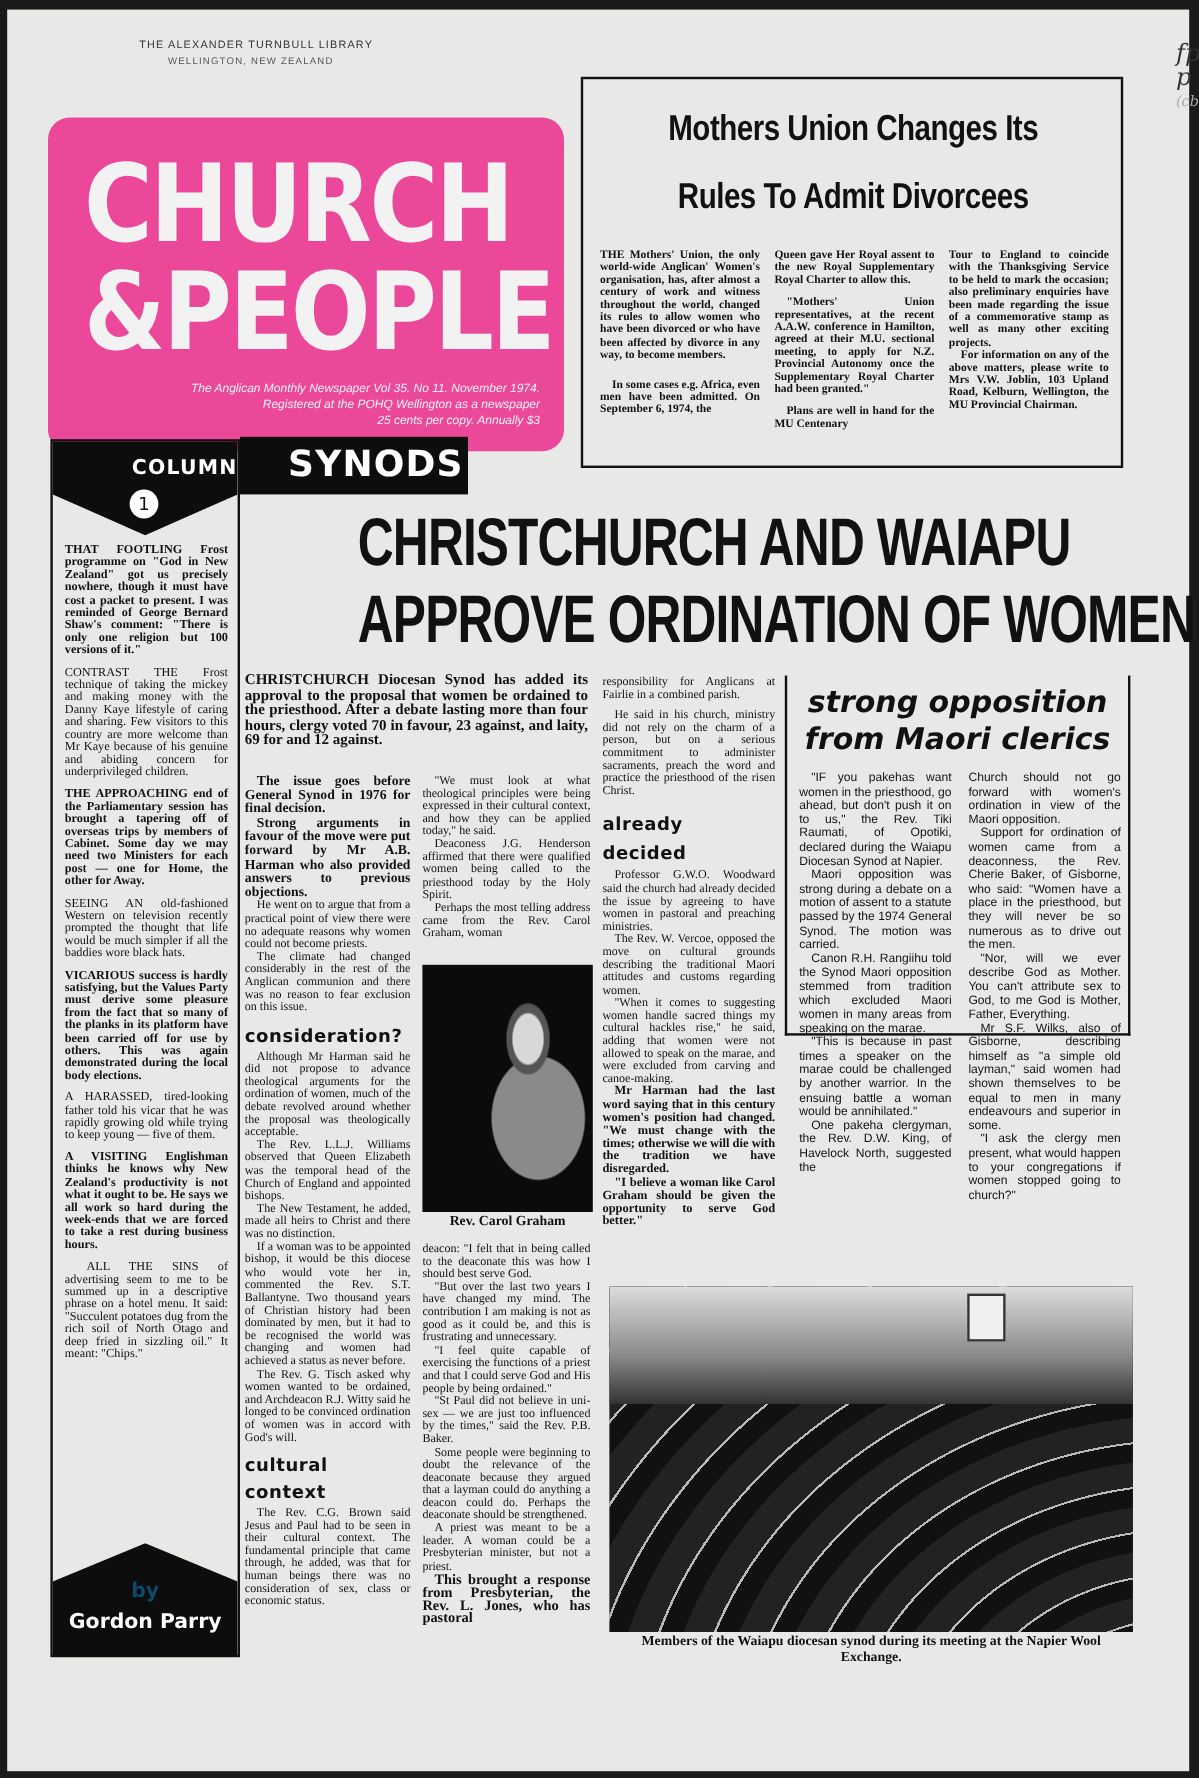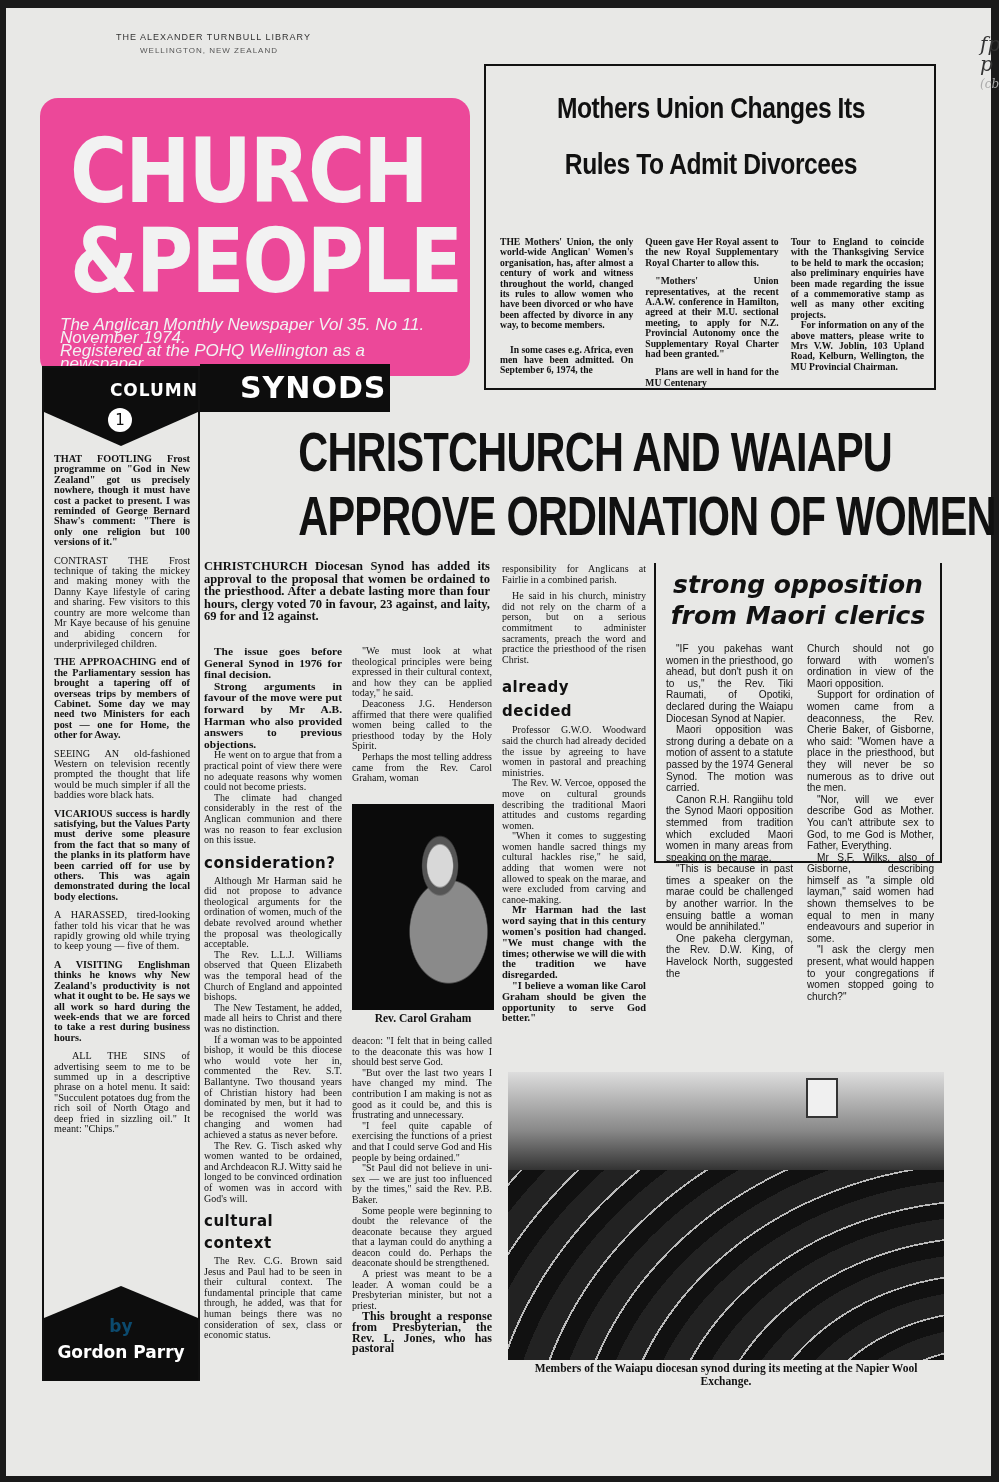--- a/index.html
+++ b/index.html
@@ -10,25 +10,25 @@
     font-family: "Liberation Serif", "DejaVu Serif", serif;
   }
   .abs { position: absolute; }
   .stamp { left: 110px; top: 22px; font-family: "Liberation Sans", sans-serif; font-size: 9px; letter-spacing: 1px; color: #333; line-height: 14px; }
   .stamp .l2 { padding-left: 24px; font-size: 8px; color: #555; }
   .handwriting { left: 930px; top: 26px; font-family: "DejaVu Serif", serif; font-style: italic; font-size: 20px; color: #333; line-height: 20px; margin-left: 44px; }
   .handwriting .faint { color: #aaa; font-size: 12px; }
 
   .masthead { left: 34px; top: 60px; width: 430px; height: 278px; background: #ec4899; border-radius: 18px; color: #f2f2f2; margin-top: 30px; }
   .mast-title { position: absolute; left: 30px; top: 28px; width: 380px; font-family: "DejaVu Sans", sans-serif; font-weight: bold; font-size: 78px; line-height: 78px; letter-spacing: -2px; transform: scaleY(1.15); transform-origin: top left; }
-  .mast-sub { position: absolute; left: 20px; top: 220px; width: 390px; text-align: left; font-family: "Liberation Sans", sans-serif; font-style: italic; font-size: 17px; line-height: 13px; }
+  .mast-sub { position: absolute; left: 20px; top: 220px; width: 390px; text-align: right; font-family: "Liberation Sans", sans-serif; font-style: italic; font-size: 10px; line-height: 13px; }
 
   .mu-box { left: 478px; top: 56px; width: 452px; height: 326px; border: 2px solid #111; }
   .mu-head { position: absolute; left: 10px; top: 14px; width: 430px; text-align: center; font-family: "Liberation Sans", sans-serif; font-weight: bold; font-size: 30px; line-height: 56px; transform: scaleX(0.82); letter-spacing: -0.5px; }
-  .mu-cols { position: absolute; left: 14px; top: 142px; width: 424px; display: flex; gap: 12px; margin-top: 29px; }
+  .mu-cols { position: absolute; left: 14px; top: 142px; width: 424px; display: flex; gap: 12px; }
   .mu-col { flex: 1; font-size: 9.6px; line-height: 10.4px; font-weight: bold; text-align: justify; }
   .mu-col p { margin-bottom: 8px; }
   .mu-col p.ind { text-indent: 10px; }
 
   .col1 { left: 36px; top: 358px; width: 158px; height: 1015px; border: 2px solid #111; }
   .col1-banner { position: absolute; left: 0; top: 0; width: 154px; height: 80px; }
   .col1-banner svg { position: absolute; left: 0; top: 0; }
   .col1-title { position: absolute; left: 0; top: 12px; width: 154px; text-align: right; color: #fff; font-family: "DejaVu Sans", sans-serif; font-weight: bold; font-size: 17px; letter-spacing: 1px; }
   .col1-num { position: absolute; left: 64px; top: 40px; width: 24px; height: 24px; border-radius: 50%; background: #fff; color: #111; text-align: center; font-family: "DejaVu Sans", sans-serif; font-size: 15px; line-height: 24px; }
   .col1-body { position: absolute; left: 10px; top: 86px; width: 136px; font-size: 10.2px; line-height: 10.4px; text-align: justify; }

